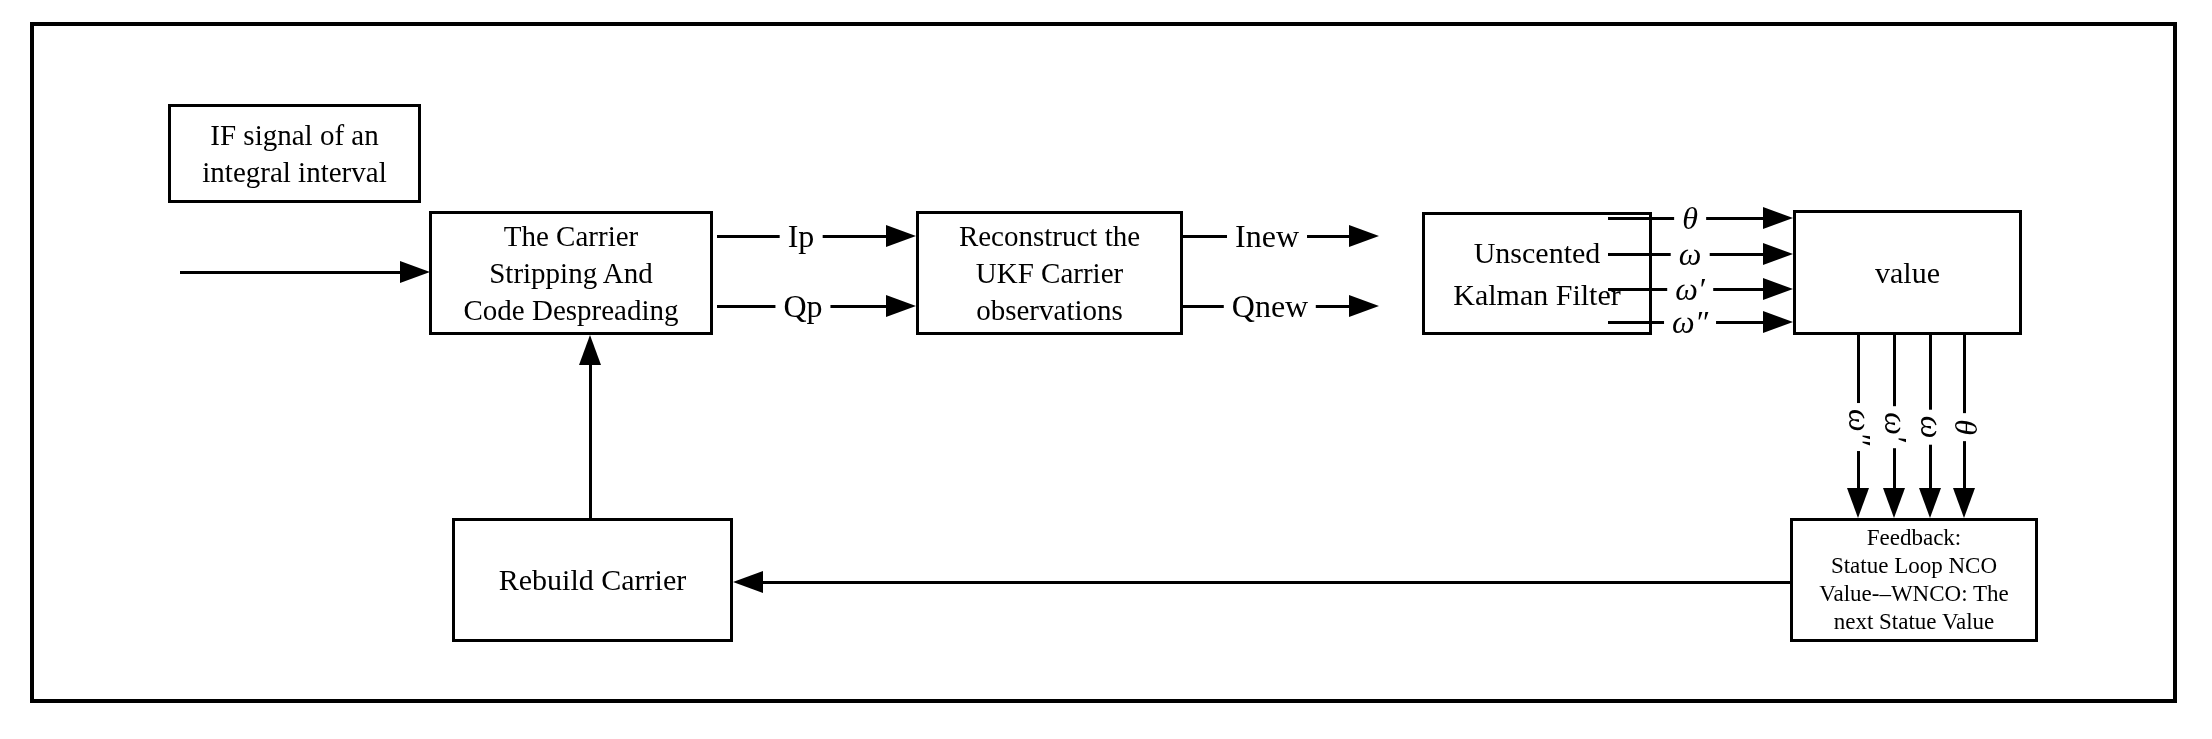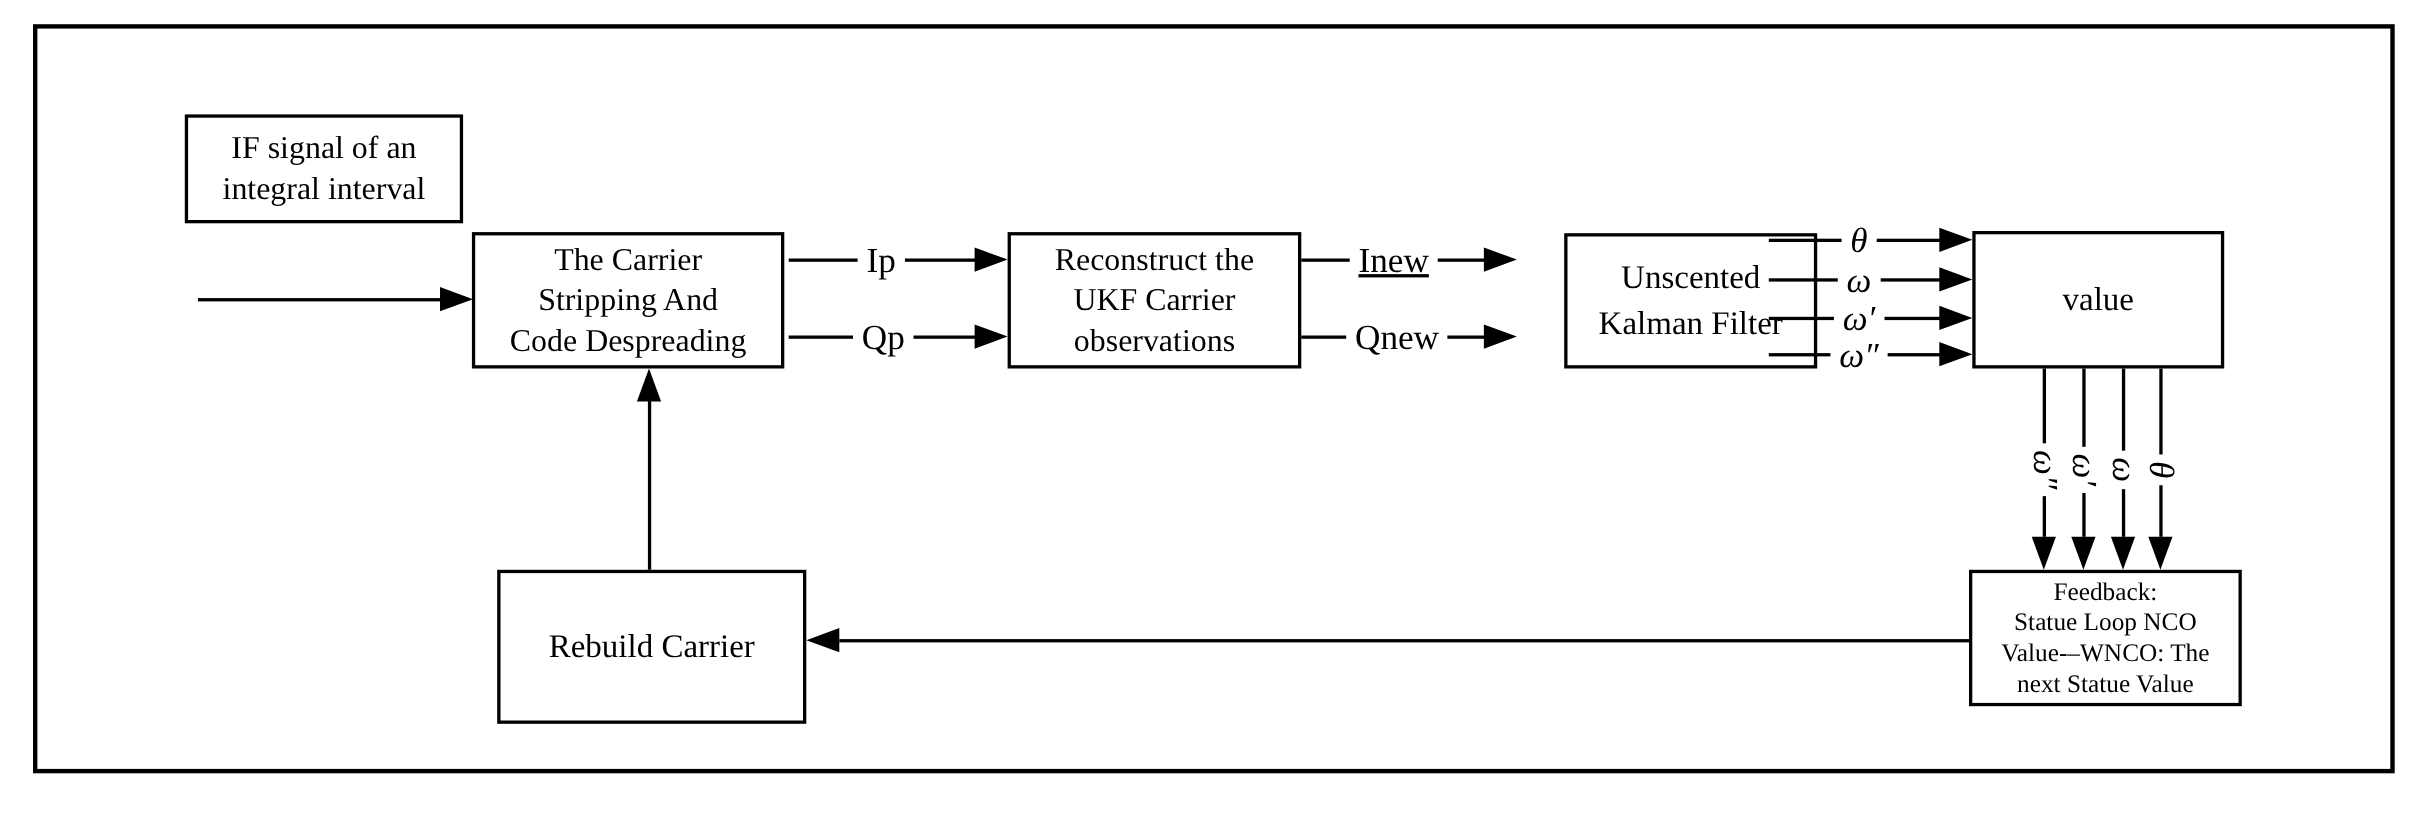--- a/index.html
+++ b/index.html
@@ -56,21 +56,21 @@
 
   <div class="box" style="left:1378px; top:212px; width:230px; height:123px; font-size:30px; line-height:42px;margin-left:44px;">
     <span>Unscented</span>
     <span>Kalman Filter</span>
   </div>
 
   <div class="box" style="left:1793px; top:210px; width:229px; height:125px; font-size:30px; line-height:42px;">
     <span>value</span>
   </div>
 
-  <div class="box" style="left:452px; top:518px; width:281px; height:140px; font-size:30px; line-height:40px;">
+  <div class="box" style="left:452px; top:518px; width:281px; height:124px; font-size:30px; line-height:40px;">
     <span>Rebuild Carrier</span>
   </div>
 
   <div class="box" style="left:1790px; top:518px; width:248px; height:124px; font-size:23px; line-height:28px;">
     <span>Feedback:</span>
     <span>Statue Loop NCO</span>
     <span>Value-–WNCO: The</span>
     <span>next Statue Value</span>
   </div>
 
@@ -80,21 +80,21 @@
   <div class="hline" style="left:717px; top:235px; width:170px;"></div>
   <div class="ah r" style="left:886px; top:225px;"></div>
   <span class="sig" style="left:801px; top:237px;font-family:Liberation Serif, serif;">Ip</span>
 
   <div class="hline" style="left:717px; top:305px; width:170px;"></div>
   <div class="ah r" style="left:886px; top:295px;"></div>
   <span class="sig" style="left:803px; top:307px;">Qp</span>
 
   <div class="hline" style="left:1183px; top:235px; width:168px;"></div>
   <div class="ah r" style="left:1349px; top:225px;"></div>
-  <span class="sig" style="left:1267px; top:237px;text-decoration:underline;">Inew</span>
+  <span class="sig" style="left:1267px; top:237px;">Inew</span>
 
   <div class="hline" style="left:1183px; top:305px; width:168px;"></div>
   <div class="ah r" style="left:1349px; top:295px;"></div>
   <span class="sig" style="left:1270px; top:307px;">Qnew</span>
 
   <div class="hline" style="left:1608px; top:217px; width:157px;"></div>
   <div class="ah r" style="left:1763px; top:207px;"></div>
   <span class="sig greek" style="left:1690px; top:219px;">θ</span>
 
   <div class="hline" style="left:1608px; top:253px; width:157px;"></div>

